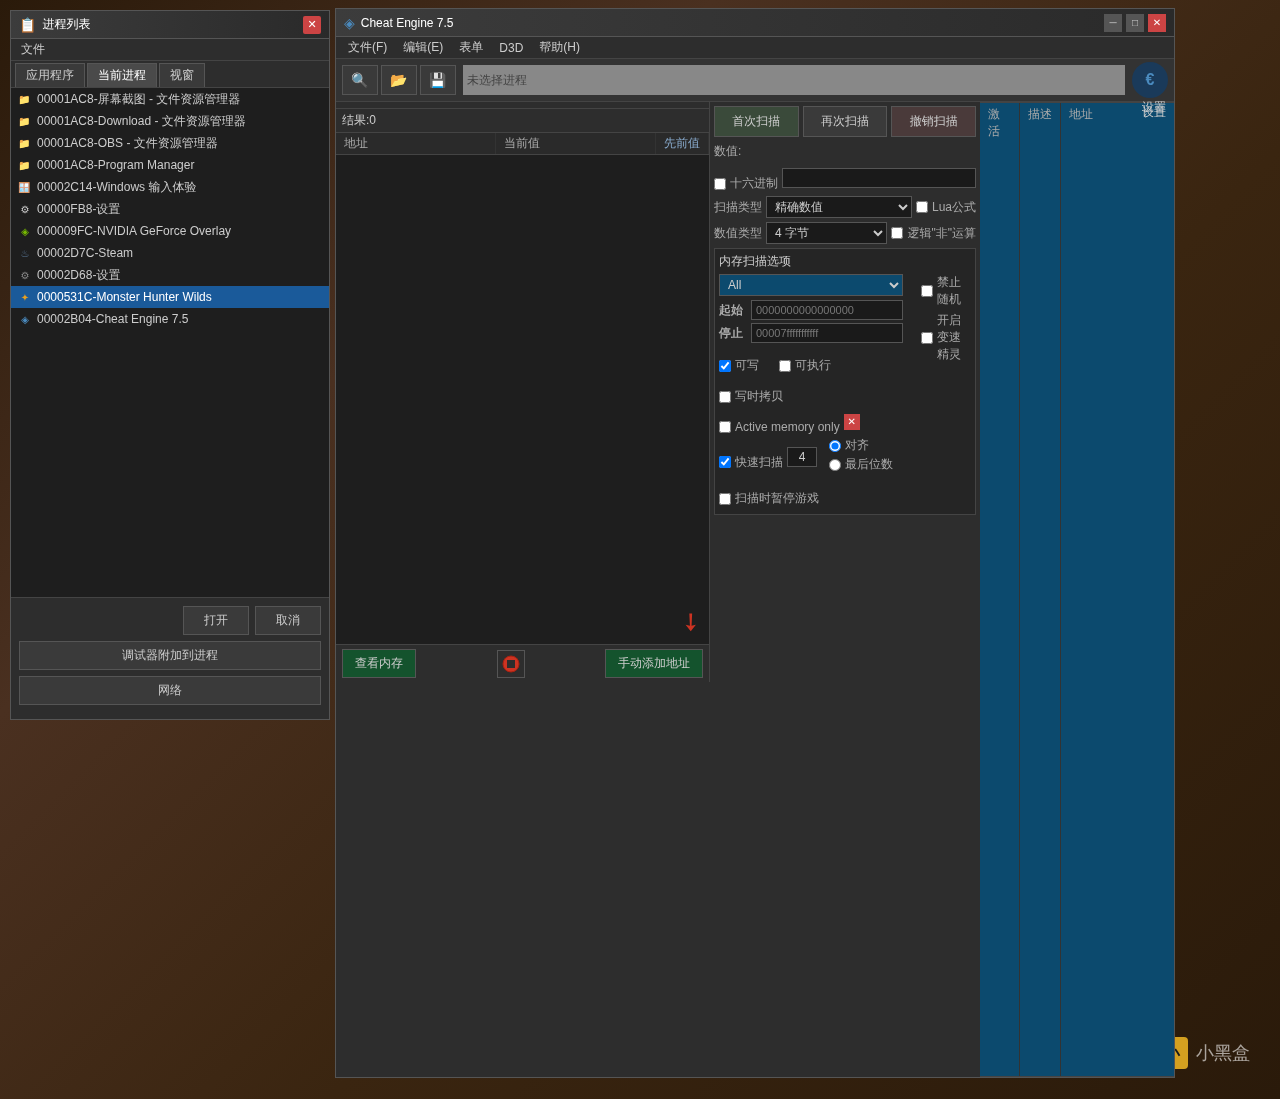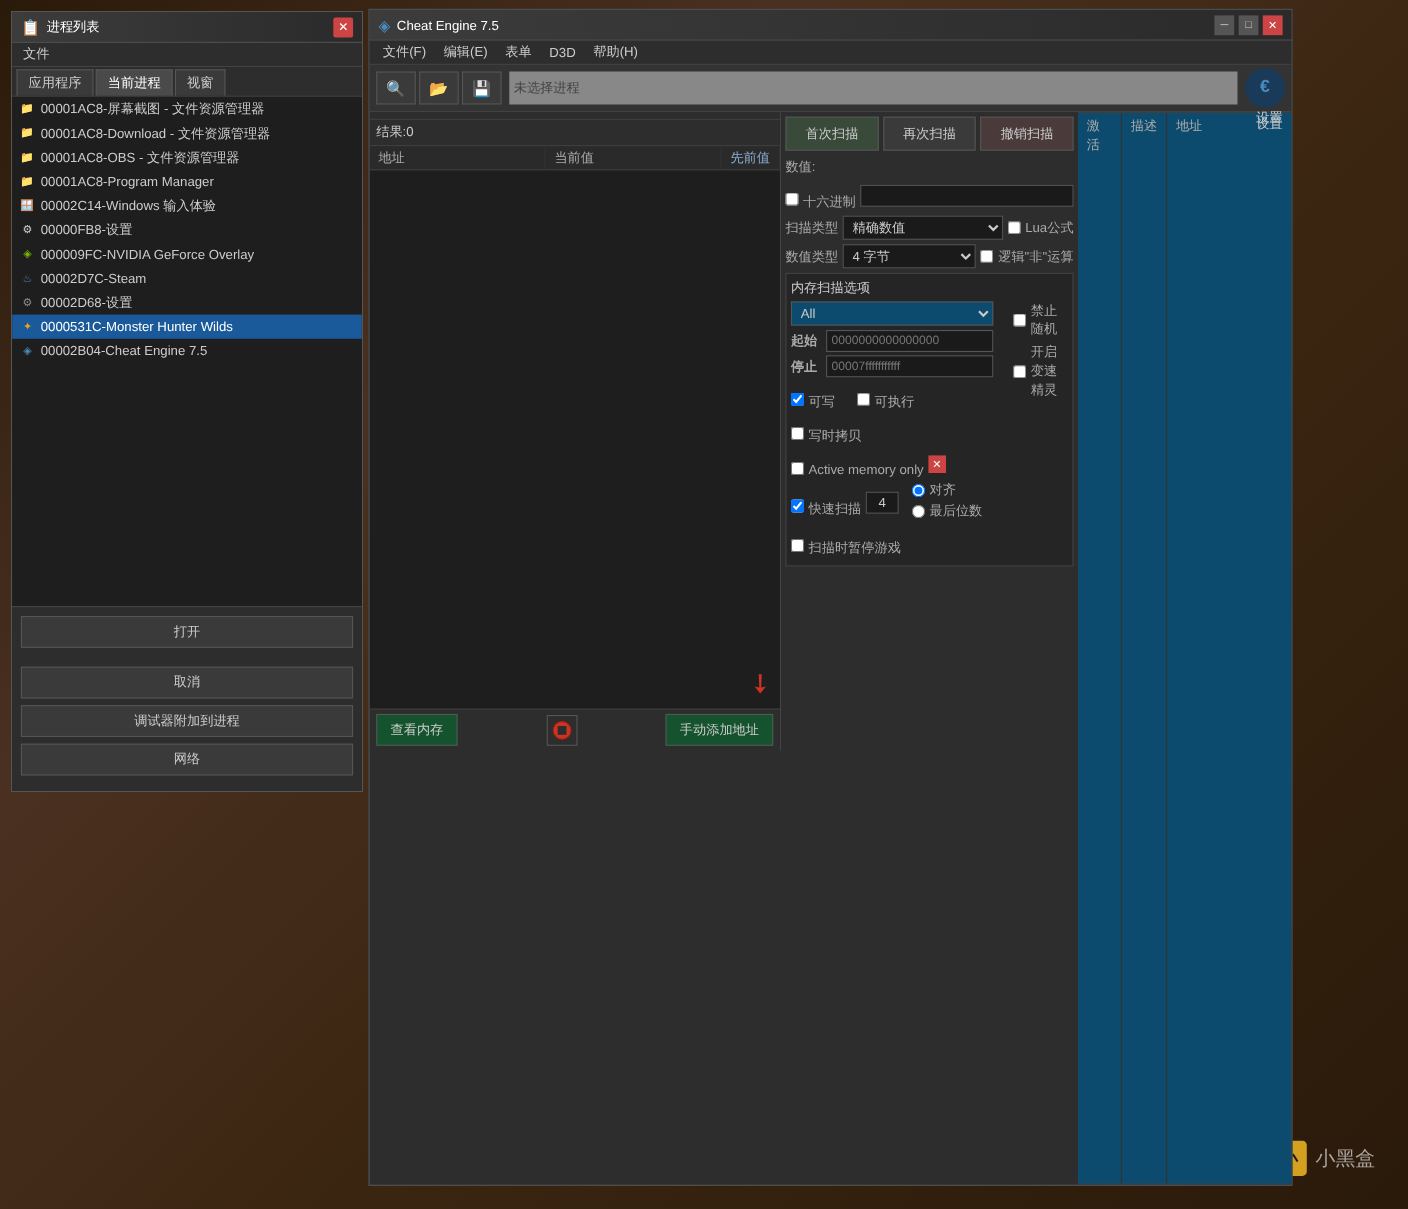--- a/index.html
+++ b/index.html
@@ -158,24 +158,23 @@
 
     .process-buttons {
       padding: 8px;
       background: #2d2d2d;
       border-top: 1px solid #444;
       flex-shrink: 0;
     }
 
     .btn-row {
       display: flex;
-      gap: 17px;
+      gap: 6px;
       margin-bottom: 6px;
-      justify-content: space-between;
-      flex-direction: column;
+      justify-content: flex-end;
     }
 
     .proc-btn {
       background: #3a3a3a;
       color: #ccc;
       border: 1px solid #555;
       padding: 5px 20px;
       cursor: pointer;
       font-size: 12px;
       font-family: inherit;
@@ -407,20 +406,21 @@
       border: 1px solid #555;
       color: #ccc;
       height: 20px;
       flex: 1;
       font-size: 12px;
       padding: 0 4px;
     }
 
     .checkbox-label {
       display: flex;
+      align-items: center;
       gap: 4px;
       color: #aaa;
       font-size: 12px;
       cursor: pointer;
       margin-top: 11px;
     }
 
     .dropdown-row {
       display: flex;
       align-items: center;

